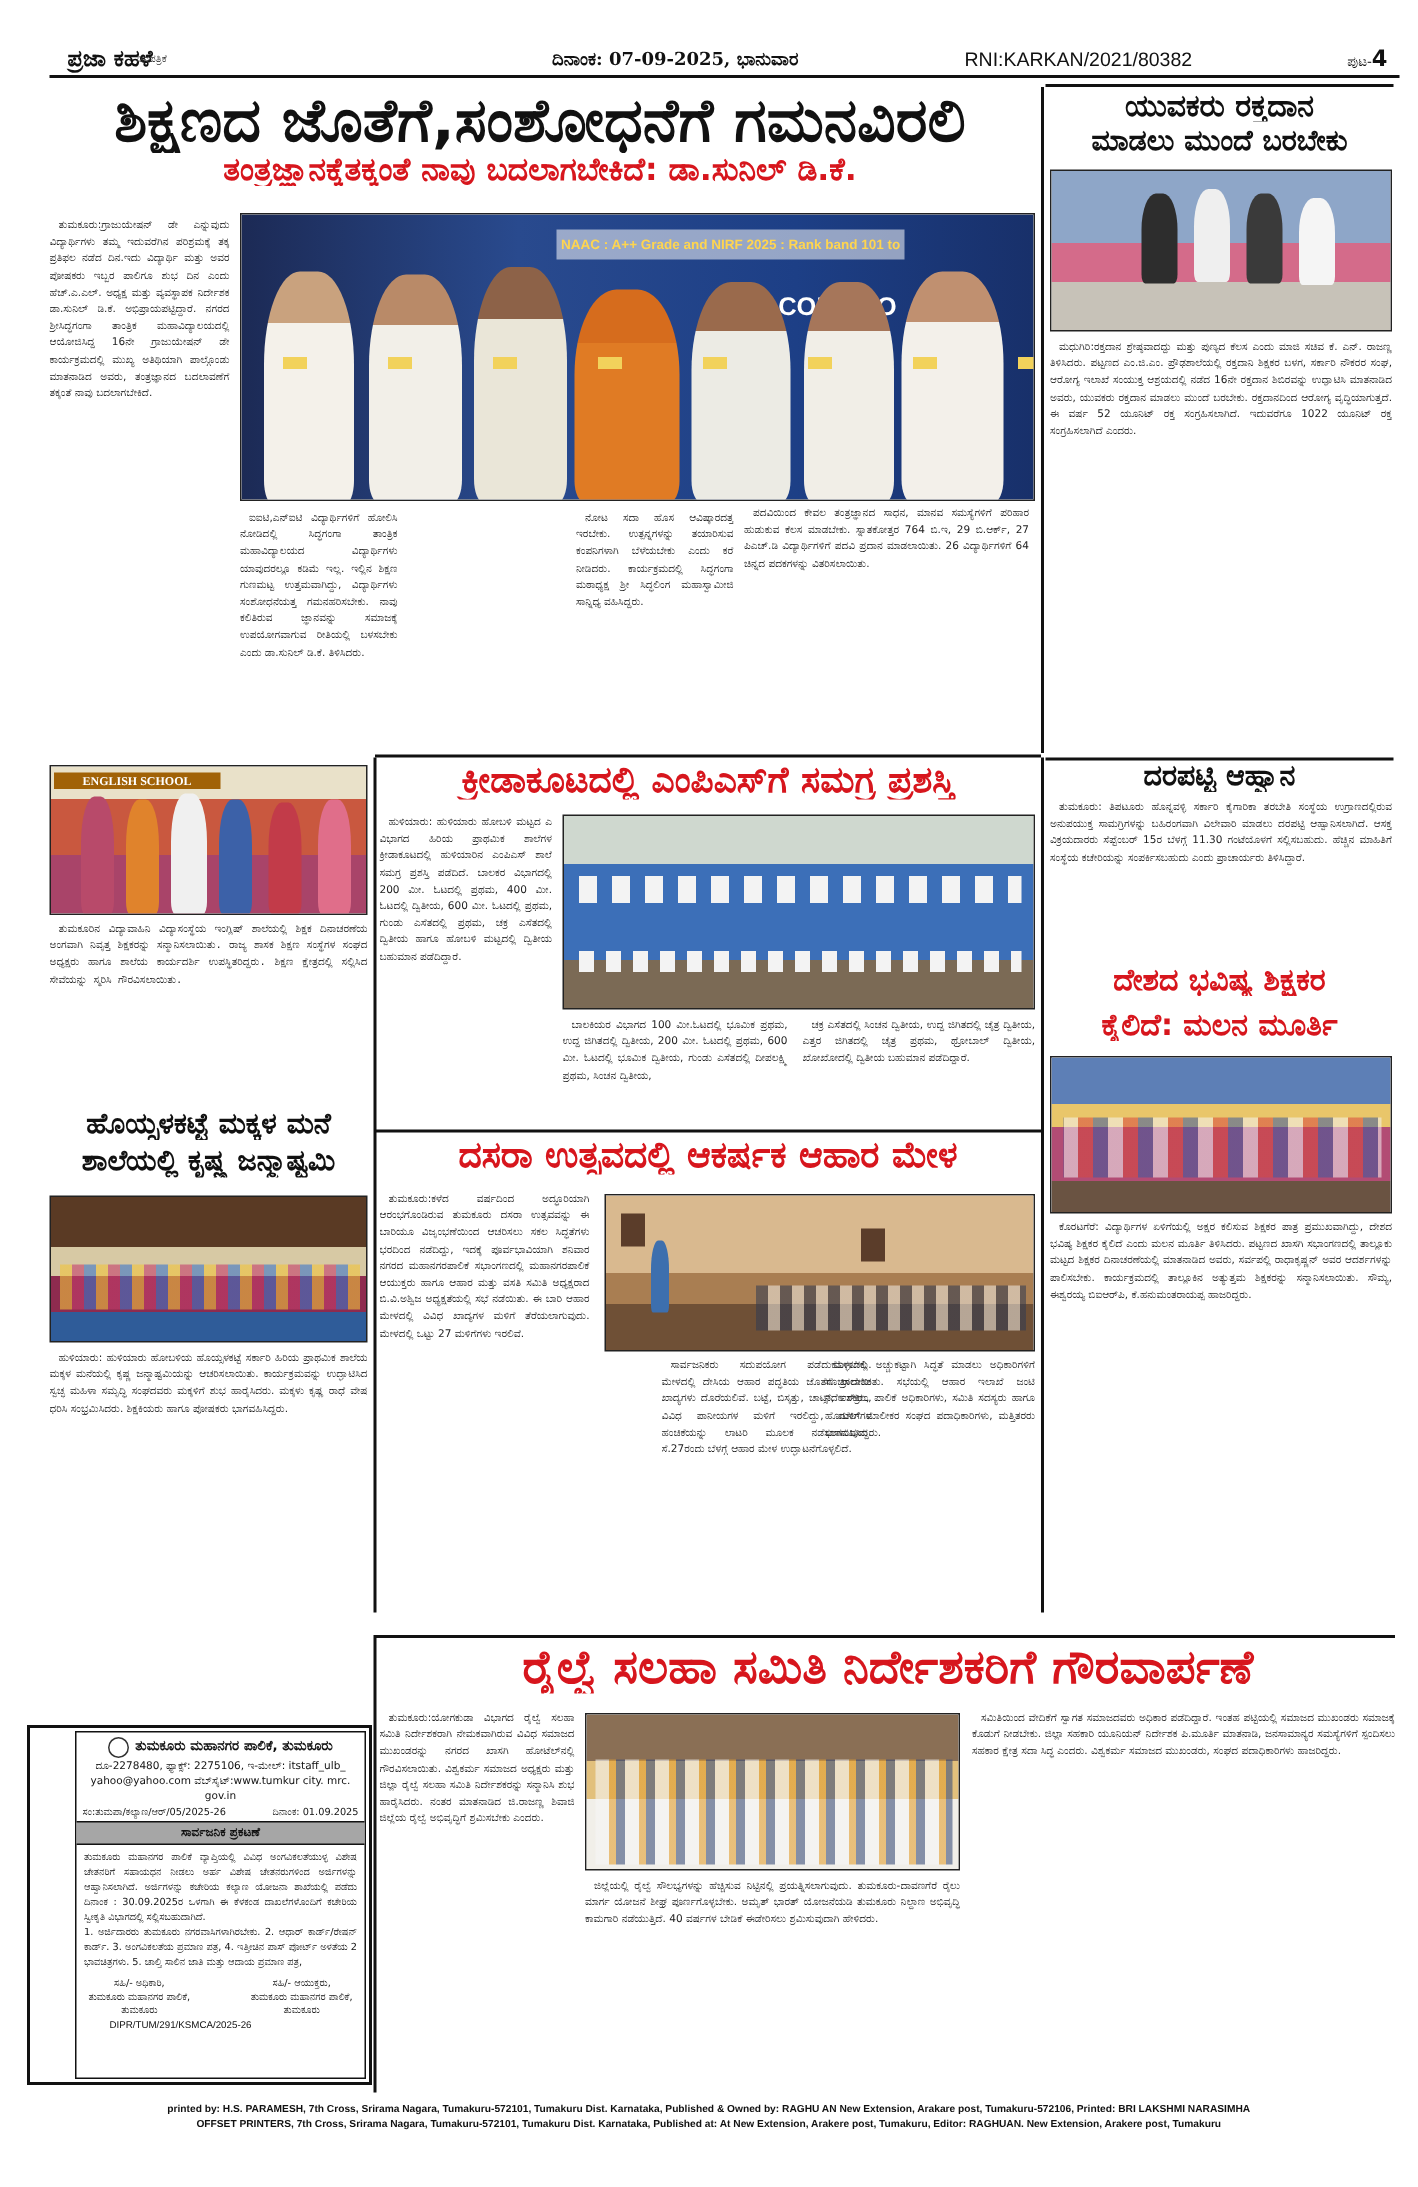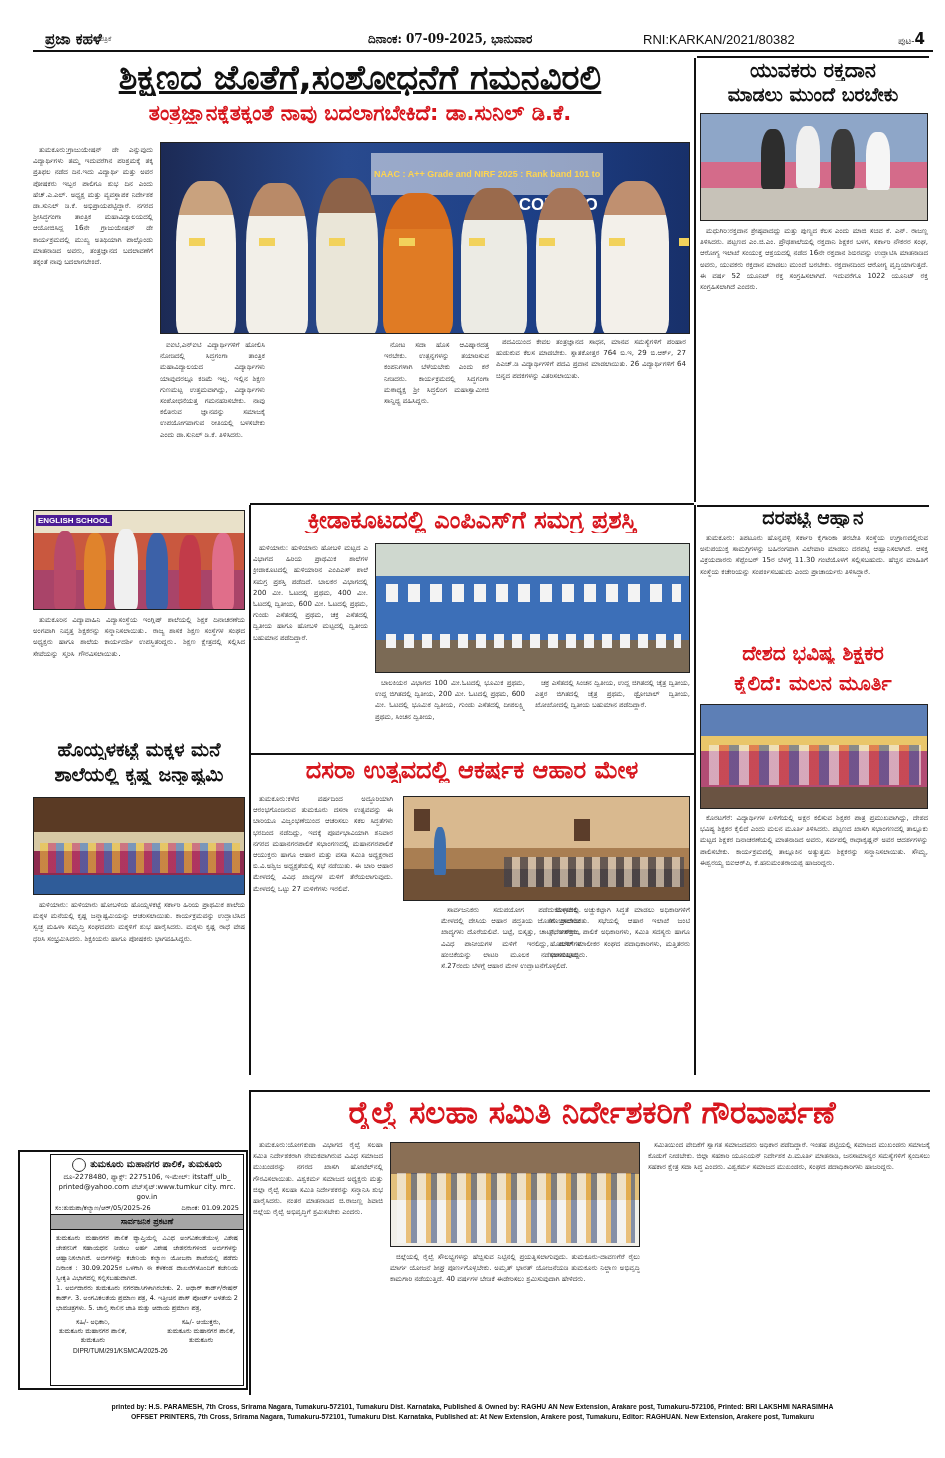--- a/index.html
+++ b/index.html
@@ -61,30 +61,30 @@
   <div class="vrule" style="left:694px; top:58px; height:444px;"></div>
   <div class="vrule" style="left:694px; top:505px; height:570px;"></div>
   <div class="vrule" style="left:249px; top:505px; height:570px;"></div>
   <div class="vrule" style="left:249px; top:1090px; height:305px;"></div>
   <div class="hrule" style="left:250px; top:503px; width:444px;"></div>
   <div class="hrule" style="left:250px; top:753px; width:444px;"></div>
   <div class="hrule" style="left:250px; top:1090px; width:680px;"></div>
   <div class="hrule" style="left:697px; top:56px; width:232px;"></div>
   <div class="hrule" style="left:697px; top:505px; width:232px;"></div>
 
-  <div class="headline hl-black" style="left:28px; top:60px; width:664px; font-size:34px;text-decoration:underline;">ಶಿಕ್ಷಣದ ಜೊತೆಗೆ,ಸಂಶೋಧನೆಗೆ ಗಮನವಿರಲಿ</div>
+  <div class="headline hl-black" style="left:28px; top:60px; width:664px; font-size:40px;">ಶಿಕ್ಷಣದ ಜೊತೆಗೆ,ಸಂಶೋಧನೆಗೆ ಗಮನವಿರಲಿ</div>
   <div class="headline hl-red" style="left: 28px; top: 102px; width: 664px; font-size: 21px; color: rgb(215, 22, 29);">ತಂತ್ರಜ್ಞಾನಕ್ಕೆತಕ್ಕಂತೆ ನಾವು ಬದಲಾಗಬೇಕಿದೆ: ಡಾ.ಸುನಿಲ್ ಡಿ.ಕೆ.</div>
 
   <div class="col-text" style="left:33px; top:145px; width:120px; height:355px;">
       <p>ತುಮಕೂರು:ಗ್ರಾಜುಯೇಷನ್ ಡೇ ಎನ್ನುವುದು ವಿದ್ಯಾರ್ಥಿಗಳು ತಮ್ಮ ಇದುವರೆಗಿನ ಪರಿಶ್ರಮಕ್ಕೆ ತಕ್ಕ ಪ್ರತಿಫಲ ನಡೆದ ದಿನ.ಇದು ವಿದ್ಯಾರ್ಥಿ ಮತ್ತು ಅವರ ಪೋಷಕರು ಇಬ್ಬರ ಪಾಲಿಗೂ ಶುಭ ದಿನ ಎಂದು ಹೆಚ್.ಎ.ಎಲ್. ಅಧ್ಯಕ್ಷ ಮತ್ತು ವ್ಯವಸ್ಥಾಪಕ ನಿರ್ದೇಶಕ ಡಾ.ಸುನಿಲ್ ಡಿ.ಕೆ. ಅಭಿಪ್ರಾಯಪಟ್ಟಿದ್ದಾರೆ. ನಗರದ ಶ್ರೀಸಿದ್ಧಗಂಗಾ ತಾಂತ್ರಿಕ ಮಹಾವಿದ್ಯಾಲಯದಲ್ಲಿ ಆಯೋಜಿಸಿದ್ದ 16ನೇ ಗ್ರಾಜುಯೇಷನ್ ಡೇ ಕಾರ್ಯಕ್ರಮದಲ್ಲಿ ಮುಖ್ಯ ಅತಿಥಿಯಾಗಿ ಪಾಲ್ಗೊಂಡು ಮಾತನಾಡಿದ ಅವರು, ತಂತ್ರಜ್ಞಾನದ ಬದಲಾವಣೆಗೆ ತಕ್ಕಂತೆ ನಾವು ಬದಲಾಗಬೇಕಿದೆ.</p>
     </div>
 
   <div class="photo" style="left:160px; top:142px; width:530px; height:192px;">
     <div class="ph-bg" style="background:linear-gradient(90deg,#1c2a55 0%,#294a8e 35%,#1d3f86 70%,#18306a 100%);"></div>
-    <div class="ph-label" style="left:210px; top:10px; font-size:9px; color:#ffd54f; background:#fff8; padding:16px 3px;">NAAC : A++ Grade and NIRF 2025 : Rank band 101 to</div>
+    <div class="ph-label" style="left:210px; top:10px; font-size:9px; color:#ffd54f; background:#fff8; padding:5px 3px;">NAAC : A++ Grade and NIRF 2025 : Rank band 101 to</div>
     <div class="ph-label" style="left:320px; top:52px; font-size:17px;">WELCOME TO</div>
     <div class="person" style="left:15px; top:38px; width:60px; height:155px; background:linear-gradient(#c9a27e 0 22%,#f4f1ea 22%);"></div>
     <div class="person" style="left:85px; top:40px; width:62px; height:152px; background:linear-gradient(#b98a68 0 22%,#f2efe8 22%);"></div>
     <div class="person" style="left:155px; top:35px; width:62px; height:157px; background:linear-gradient(#8d6248 0 22%,#eae6d8 22%);"></div>
     <div class="person" style="left:222px; top:50px; width:70px; height:142px; background:linear-gradient(#d66c1d 0 25%,#e07b24 25%);"></div>
     <div class="person" style="left:300px; top:45px; width:66px; height:147px; background:linear-gradient(#9a6a4c 0 22%,#ecebe4 22%);"></div>
     <div class="person" style="left:375px; top:45px; width:60px; height:147px; background:linear-gradient(#a6765a 0 22%,#f1eee7 22%);"></div>
     <div class="person" style="left:440px; top:38px; width:68px; height:154px; background:linear-gradient(#c09070 0 22%,#f3f0ea 22%);"></div>
     <div style="position:absolute; left:0; top:95px; width:530px; height:8px; background:repeating-linear-gradient(90deg,transparent 0 28px,#f2d25b 28px 44px,transparent 44px 70px);"></div>
   </div>
@@ -107,21 +107,21 @@
     <div class="person" style="left:95px; top:12px; width:24px; height:62px; background:#efefef;"></div>
     <div class="person" style="left:130px; top:15px; width:24px; height:60px; background:#3a3a3a;"></div>
     <div class="person" style="left:165px; top:18px; width:24px; height:58px; background:#f5f5f5;"></div>
   </div>
   <div class="col-text" style="left:700px; top:226px; width:228px; height:275px;">
       <p>ಮಧುಗಿರಿ:ರಕ್ತದಾನ ಶ್ರೇಷ್ಠವಾದದ್ದು ಮತ್ತು ಪುಣ್ಯದ ಕೆಲಸ ಎಂದು ಮಾಜಿ ಸಚಿವ ಕೆ. ಎನ್. ರಾಜಣ್ಣ ತಿಳಿಸಿದರು. ಪಟ್ಟಣದ ಎಂ.ಜಿ.ಎಂ. ಪ್ರೌಢಶಾಲೆಯಲ್ಲಿ ರಕ್ತದಾನಿ ಶಿಕ್ಷಕರ ಬಳಗ, ಸರ್ಕಾರಿ ನೌಕರರ ಸಂಘ, ಆರೋಗ್ಯ ಇಲಾಖೆ ಸಂಯುಕ್ತ ಆಶ್ರಯದಲ್ಲಿ ನಡೆದ 16ನೇ ರಕ್ತದಾನ ಶಿಬಿರವನ್ನು ಉದ್ಘಾಟಿಸಿ ಮಾತನಾಡಿದ ಅವರು, ಯುವಕರು ರಕ್ತದಾನ ಮಾಡಲು ಮುಂದೆ ಬರಬೇಕು. ರಕ್ತದಾನದಿಂದ ಆರೋಗ್ಯ ವೃದ್ಧಿಯಾಗುತ್ತದೆ. ಈ ವರ್ಷ 52 ಯೂನಿಟ್ ರಕ್ತ ಸಂಗ್ರಹಿಸಲಾಗಿದೆ. ಇದುವರೆಗೂ 1022 ಯೂನಿಟ್ ರಕ್ತ ಸಂಗ್ರಹಿಸಲಾಗಿದೆ ಎಂದರು.</p>
     </div>
 
   <div class="photo" style="left:33px; top:510px; width:212px; height:100px;">
     <div class="ph-bg" style="background:linear-gradient(180deg,#e9e1c9 0 22%,#c9583f 22% 60%,#a94469 60%);"></div>
-    <div class="ph-label" style="left:2px; top:4px; font-size:8px; background:#4c1d95; padding:1px 2px;">ENGLISH SCHOOL</div>
+    <div class="ph-label" style="left:2px; top:4px; font-size:8px; background:#a16207; padding:1px 19px;font-family:Liberation Serif, serif;">ENGLISH SCHOOL</div>
     <div class="person" style="left:20px; top:20px; width:22px; height:78px; background:#b84a6a;"></div>
     <div class="person" style="left:50px; top:22px; width:22px; height:76px; background:#e0832c;"></div>
     <div class="person" style="left:80px; top:18px; width:24px; height:80px; background:#f0f0f0;"></div>
     <div class="person" style="left:112px; top:22px; width:22px; height:76px; background:#3c61a8;"></div>
     <div class="person" style="left:145px; top:24px; width:22px; height:74px; background:#c23b49;"></div>
     <div class="person" style="left:178px; top:22px; width:22px; height:76px; background:#e06e8a;"></div>
   </div>
   <div class="col-text" style="left:33px; top:615px; width:212px; height:120px;font-family:Liberation Mono, monospace;">
       <p>ತುಮಕೂರಿನ ವಿದ್ಯಾವಾಹಿನಿ ವಿದ್ಯಾಸಂಸ್ಥೆಯ ಇಂಗ್ಲಿಷ್ ಶಾಲೆಯಲ್ಲಿ ಶಿಕ್ಷಕ ದಿನಾಚರಣೆಯ ಅಂಗವಾಗಿ ನಿವೃತ್ತ ಶಿಕ್ಷಕರನ್ನು ಸನ್ಮಾನಿಸಲಾಯಿತು. ರಾಜ್ಯ ಶಾಸಕ ಶಿಕ್ಷಣ ಸಂಸ್ಥೆಗಳ ಸಂಘದ ಅಧ್ಯಕ್ಷರು ಹಾಗೂ ಶಾಲೆಯ ಕಾರ್ಯದರ್ಶಿ ಉಪಸ್ಥಿತರಿದ್ದರು. ಶಿಕ್ಷಣ ಕ್ಷೇತ್ರದಲ್ಲಿ ಸಲ್ಲಿಸಿದ ಸೇವೆಯನ್ನು ಸ್ಮರಿಸಿ ಗೌರವಿಸಲಾಯಿತು.</p>
     </div>
@@ -198,21 +198,21 @@
     </div>
   <div class="col-text" style="left:648px; top:1140px; width:282px; height:255px;">
       <p>ಸಮಿತಿಯಿಂದ ವೇದಿಕೆಗೆ ಸ್ವಾಗತ ಸಮಾಜದವರು ಅಧಿಕಾರ ಪಡೆದಿದ್ದಾರೆ. ಇಂತಹ ಪಟ್ಟಿಯಲ್ಲಿ ಸಮಾಜದ ಮುಖಂಡರು ಸಮಾಜಕ್ಕೆ ಕೊಡುಗೆ ನೀಡಬೇಕು. ಜಿಲ್ಲಾ ಸಹಕಾರಿ ಯೂನಿಯನ್ ನಿರ್ದೇಶಕ ಪಿ.ಮೂರ್ತಿ ಮಾತನಾಡಿ, ಜನಸಾಮಾನ್ಯರ ಸಮಸ್ಯೆಗಳಿಗೆ ಸ್ಪಂದಿಸಲು ಸಹಕಾರ ಕ್ಷೇತ್ರ ಸದಾ ಸಿದ್ಧ ಎಂದರು. ವಿಶ್ವಕರ್ಮ ಸಮಾಜದ ಮುಖಂಡರು, ಸಂಘದ ಪದಾಧಿಕಾರಿಗಳು ಹಾಜರಿದ್ದರು.</p>
     </div>
 
   <div class="notice">
     <div class="notice-inner">
       <div class="notice-head">
         <div><span class="emblem"></span><span class="org">ತುಮಕೂರು ಮಹಾನಗರ ಪಾಲಿಕೆ, ತುಮಕೂರು</span></div>
         <div>ದೂ-2278480, ಫ್ಯಾಕ್ಸ್: 2275106, ಇ-ಮೇಲ್: itstaff_ulb_</div>
-        <div>printed@yahoo.com ವೆಬ್‌ಸೈಟ್:www.tumkur city. mrc. gov.in</div>
+        <div>yahoo@yahoo.com ವೆಬ್‌ಸೈಟ್:www.tumkur city. mrc. gov.in</div>
       </div>
       <div class="notice-meta">
         <span>ಸಂ:ತುಮಪಾ/ಕಲ್ಯಾಣ/ಆರ್/05/2025-26</span>
         <span>ದಿನಾಂಕ: 01.09.2025</span>
       </div>
       <div class="notice-bar">ಸಾರ್ವಜನಿಕ ಪ್ರಕಟಣೆ</div>
       <div class="notice-body">
         <p>ತುಮಕೂರು ಮಹಾನಗರ ಪಾಲಿಕೆ ವ್ಯಾಪ್ತಿಯಲ್ಲಿ ವಿವಿಧ ಅಂಗವಿಕಲತೆಯುಳ್ಳ ವಿಶೇಷ ಚೇತನರಿಗೆ ಸಹಾಯಧನ ನೀಡಲು ಅರ್ಹ ವಿಶೇಷ ಚೇತನರುಗಳಿಂದ ಅರ್ಜಿಗಳನ್ನು ಆಹ್ವಾನಿಸಲಾಗಿದೆ. ಅರ್ಜಿಗಳನ್ನು ಕಚೇರಿಯ ಕಲ್ಯಾಣ ಯೋಜನಾ ಶಾಖೆಯಲ್ಲಿ ಪಡೆದು ದಿನಾಂಕ : 30.09.2025ರ ಒಳಗಾಗಿ ಈ ಕೆಳಕಂಡ ದಾಖಲೆಗಳೊಂದಿಗೆ ಕಚೇರಿಯ ಸ್ವೀಕೃತಿ ವಿಭಾಗದಲ್ಲಿ ಸಲ್ಲಿಸಬಹುದಾಗಿದೆ.</p>
         <p>1. ಅರ್ಜಿದಾರರು ತುಮಕೂರು ನಗರವಾಸಿಗಳಾಗಿರಬೇಕು. 2. ಆಧಾರ್ ಕಾರ್ಡ್/ರೇಷನ್ ಕಾರ್ಡ್. 3. ಅಂಗವಿಕಲತೆಯ ಪ್ರಮಾಣ ಪತ್ರ, 4. ಇತ್ತೀಚಿನ ಪಾಸ್ ಪೋರ್ಟ್ ಅಳತೆಯ 2 ಭಾವಚಿತ್ರಗಳು. 5. ಚಾಲ್ತಿ ಸಾಲಿನ ಜಾತಿ ಮತ್ತು ಆದಾಯ ಪ್ರಮಾಣ ಪತ್ರ,</p>
       </div>

